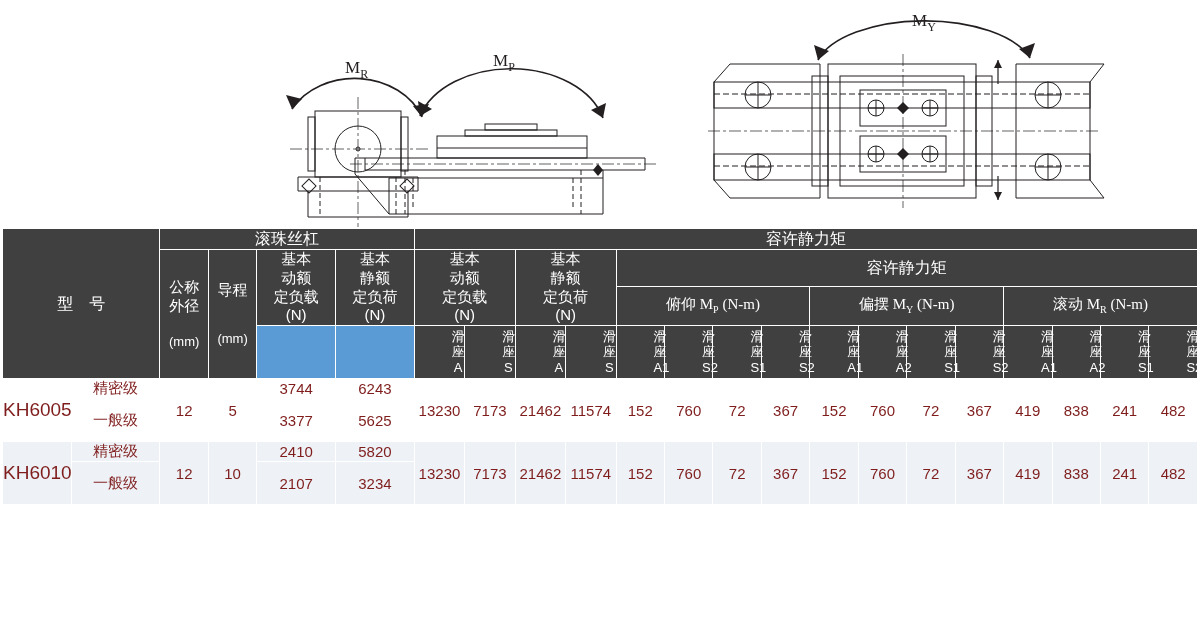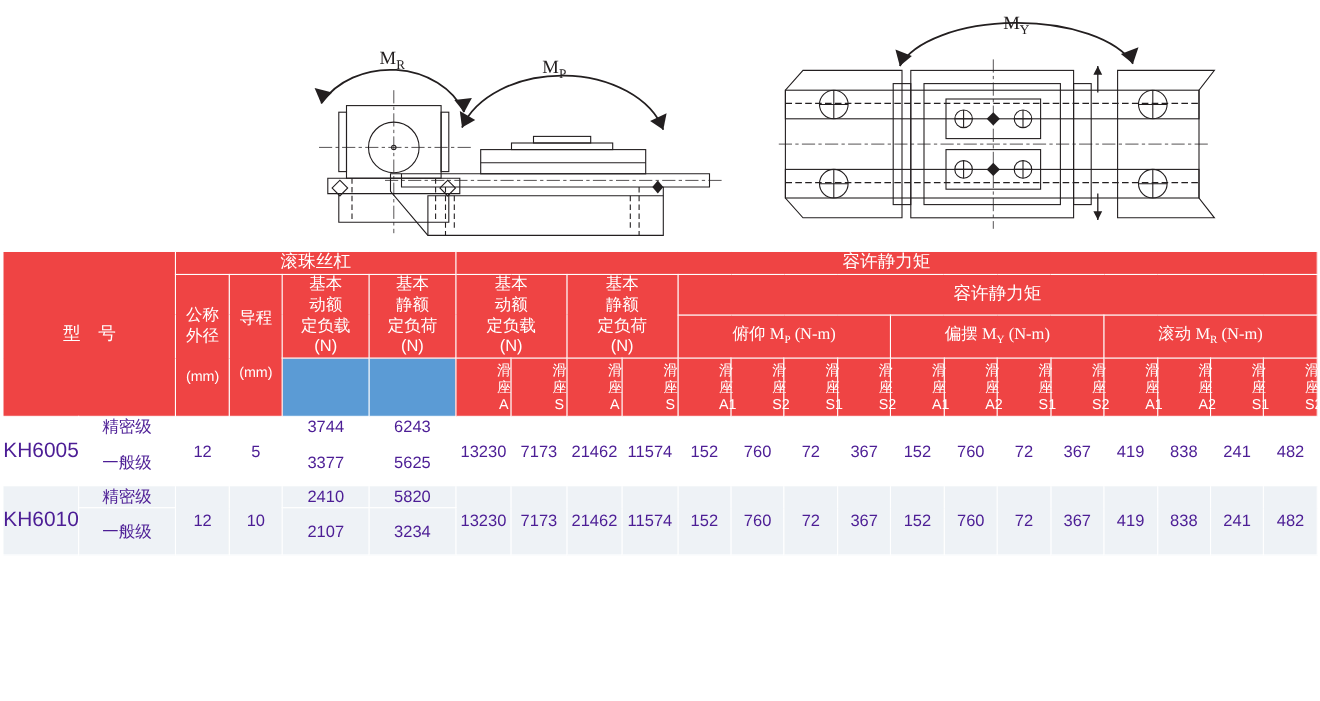--- a/index.html
+++ b/index.html
@@ -40,51 +40,51 @@
     table-layout:fixed;
   }
   table.spec td, table.spec th{
     border:1px solid #ffffff;
     text-align:center;
     vertical-align:middle;
     padding:0;
     font-weight:normal;
   }
   .hdr{
-    background:#ef4444;
+    background:#404040;
     color:#ffffff;
     font-size:15px;
     line-height:1.25;
   }
   .hdr.big{font-size:16px;}
   .hdr.small{font-size:13px;line-height:1.2;padding-left:37px;}
   .hdr.blank{background:#5b9bd5;}
   .body-cell{
     background:#ffffff;
-    color:#4c1d95;
+    color:#7f1d1d;
     font-size:15px;
     border:1px solid #c9d7e4;
   }
   .body-cell.alt{background:#eef2f6;}
   .grade{font-size:15px;}
   .model{font-size:19px;}
   .mom{
     font-family:"Liberation Serif", serif;
   }
   .mom sub{font-size:10px;}
   .unit{font-size:13px;}
 </style>
 </head>
 <body>
 
 <div class="page">
 
   <div class="diagrams">
 
-    <div class="diag" style="left:140px;top:16px;">
+    <div class="diag" style="left:140px;top:31px;">
       <svg width="300" height="200" viewBox="0 0 300 200">
         <g fill="none" stroke="#231f20" stroke-width="1">
 
           <path d="M152,78 A72,60 0 0,1 282,86" stroke-width="1.6" fill="none"></path>
           <path d="M152,78 l-6,-14 l16,4 z" fill="#231f20" stroke="none"></path>
           <path d="M282,86 l7,-13 l-16,2 z" fill="#231f20" stroke="none"></path>
 
           <rect x="175" y="80" width="86" height="66"></rect>
           <rect x="168" y="86" width="7" height="54"></rect>
           <rect x="261" y="86" width="7" height="54"></rect>

